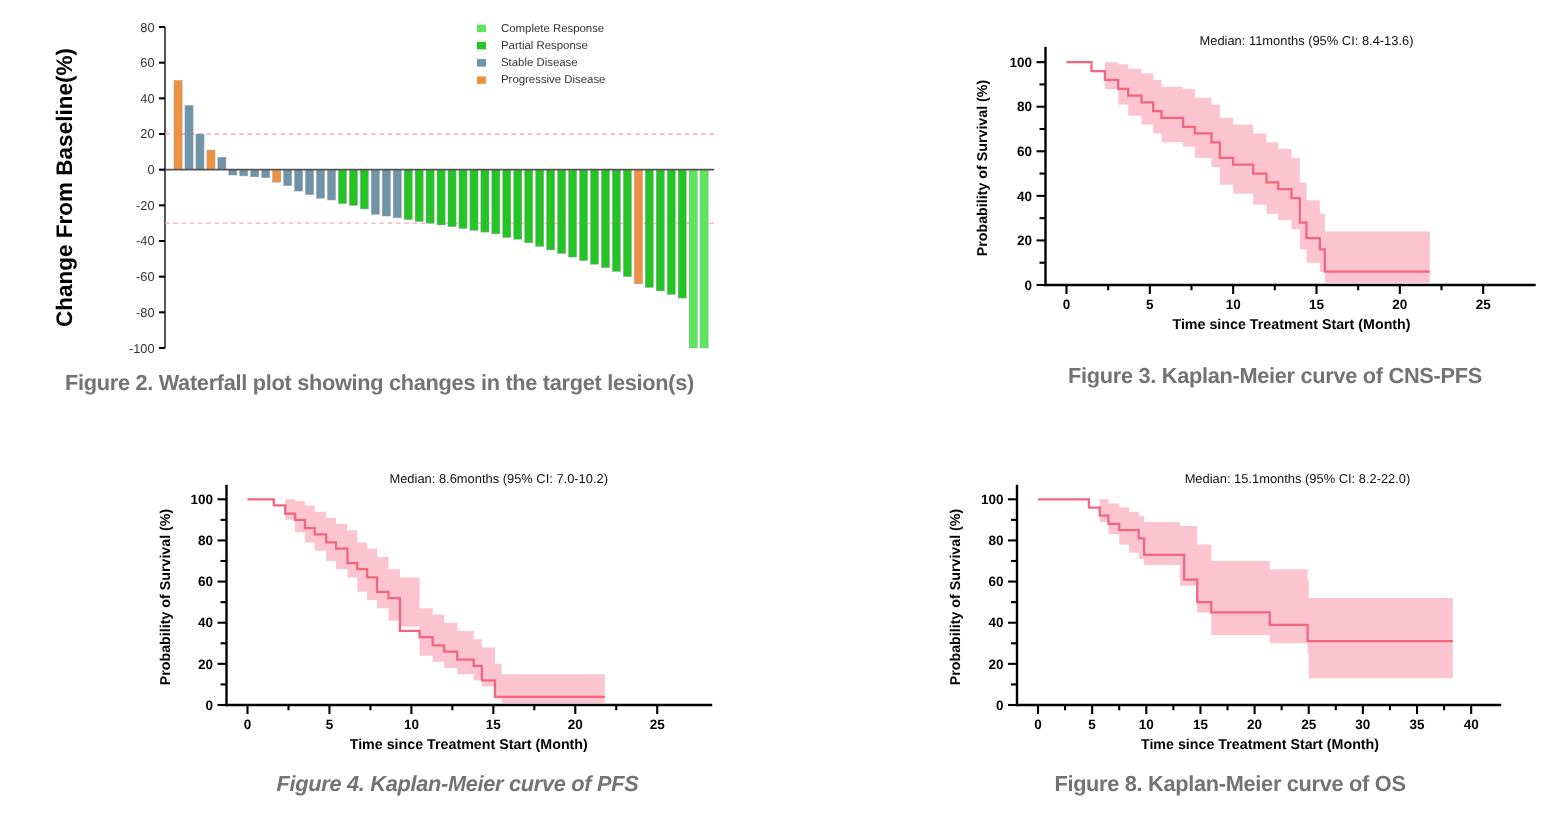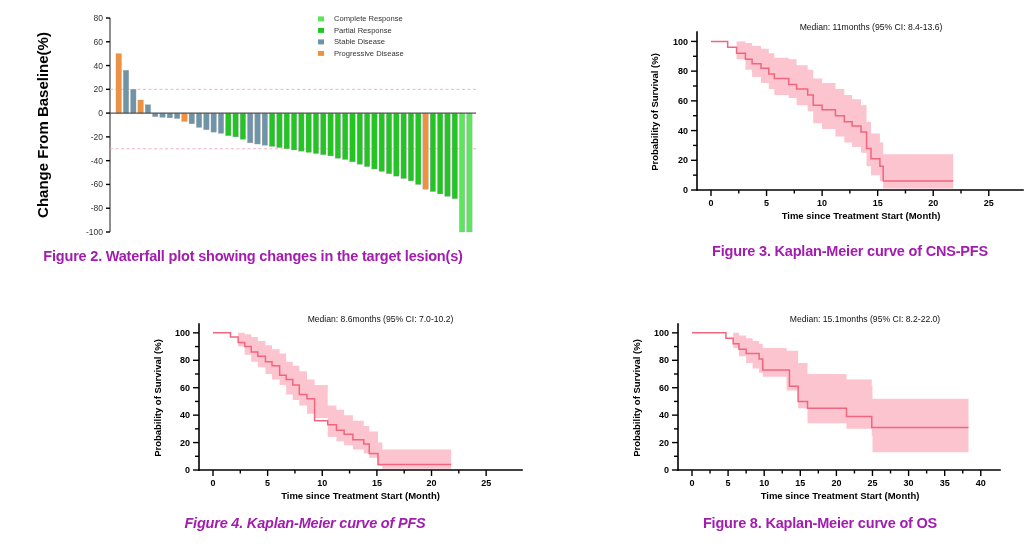--- a/index.html
+++ b/index.html
@@ -1,21 +1,21 @@
 <!DOCTYPE html>
 <html><head>
 <meta charset="utf-8">
 <title>Figures 2-5</title>
 <style>
   html,body{margin:0;padding:0;background:#ffffff;}
   body{width:1030px;height:554px;position:relative;overflow:hidden;
        font-family:"Liberation Sans","DejaVu Sans",sans-serif;color:#000;}
   .panel{position:absolute;}
   .caption{font-family:"Liberation Sans","DejaVu Sans",sans-serif;
-           font-weight:bold;font-size:14.5px;color:#a21caf;text-align:center;
+           font-weight:bold;font-size:14.5px;color:#737373;text-align:center;
            white-space:nowrap;letter-spacing:-0.2px;}
   svg{display:block;overflow:visible;}
   .axisline{stroke:#000;stroke-width:1.6;fill:none;stroke-linecap:square;}
   .tick{stroke:#000;stroke-width:1.4;}
   .ticklbl{font-size:9px;font-weight:bold;fill:#000;
            font-family:"Liberation Sans","DejaVu Sans",sans-serif;}
   .axttl{font-size:9.5px;font-weight:bold;fill:#000;
          font-family:"Liberation Sans","DejaVu Sans",sans-serif;}
   .medlbl{font-size:8.6px;fill:#111;
           font-family:"Liberation Sans","DejaVu Sans",sans-serif;}
@@ -166,21 +166,21 @@
       <line x1="158.33333333333331" y1="182" x2="158.33333333333331" y2="185.5" class="tick" stroke-width="1.1"></line>
       <line x1="213.88888888888889" y1="182" x2="213.88888888888889" y2="185.5" class="tick" stroke-width="1.1"></line>
       <line x1="269.44444444444446" y1="182" x2="269.44444444444446" y2="185.5" class="tick" stroke-width="1.1"></line>
       <line x1="325" y1="182" x2="325" y2="185.5" class="tick" stroke-width="1.1"></line>
       <text x="225" y="211" class="axttl" text-anchor="middle">Time since Treatment Start (Month)</text>
       <text x="22" y="104" class="axttl" text-anchor="middle" transform="rotate(-90 22 104)">Probability of Survival (%)</text>
     </svg>
 </div>
 <div class="panel caption" style="left:650px;top:243px;width:400px;">Figure 3. Kaplan-Meier curve of CNS-PFS</div>
 
-<div class="panel" style="left:105px;top:298px;width:400px;height:215px;margin-left:48px;">
+<div class="panel" style="left:105px;top:298px;width:400px;height:215px;">
   <svg id="svg-fig4" width="400" height="215">
       <text x="227.5" y="24" class="medlbl" text-anchor="middle">Median: 8.6months (95% CI: 7.0-10.2)</text>
       <polygon points="76.39,34.86 85.13,34.86 85.13,34.86 91.69,34.86 91.69,36.23 98.24,36.23 98.24,38.97 104.80,38.97 104.80,43.09 112.44,43.09 112.44,47.20 119.00,47.20 119.00,51.31 126.65,51.31 126.65,55.43 133.20,55.43 133.20,63.66 139.76,63.66 139.76,67.77 146.31,67.77 146.31,73.26 153.96,73.26 153.96,81.49 161.61,81.49 161.61,86.97 174.72,86.97 174.72,107.54 183.46,107.54 183.46,111.66 191.11,111.66 191.11,117.14 199.85,117.14 199.85,122.63 210.78,122.63 210.78,128.11 216.24,128.11 216.24,133.60 224.98,133.60 224.98,144.57 229.35,144.57 229.35,151.43 298.19,151.43 298.19,151.43 298.19,170.63 298.19,170.63 229.35,170.63 229.35,167.89 224.98,167.89 224.98,159.66 216.24,159.66 216.24,155.54 210.78,155.54 210.78,151.43 199.85,151.43 199.85,147.31 191.11,147.31 191.11,143.20 183.46,143.20 183.46,139.09 174.72,139.09 174.72,119.89 161.61,119.89 161.61,115.77 153.96,115.77 153.96,107.54 146.31,107.54 146.31,102.06 139.76,102.06 139.76,96.57 133.20,96.57 133.20,86.97 126.65,86.97 126.65,81.49 119.00,81.49 119.00,76.00 112.44,76.00 112.44,69.14 104.80,69.14 104.80,63.66 98.24,63.66 98.24,56.80 91.69,56.80 91.69,48.57 85.13,48.57 85.13,34.86 76.39,34.86" class="kmband"></polygon>
       <path d="M60.00,34.86 L76.39,34.86 L76.39,34.86 L77.48,34.86 L77.48,38.97 L84.04,38.97 L84.04,38.97 L85.13,38.97 L85.13,44.46 L90.59,44.46 L90.59,44.46 L91.69,44.46 L91.69,48.57 L97.15,48.57 L97.15,48.57 L98.24,48.57 L98.24,54.06 L103.70,54.06 L103.70,54.06 L104.80,54.06 L104.80,58.17 L111.35,58.17 L111.35,58.17 L112.44,58.17 L112.44,63.66 L117.91,63.66 L117.91,63.66 L119.00,63.66 L119.00,67.77 L125.56,67.77 L125.56,67.77 L126.65,67.77 L126.65,77.37 L132.11,77.37 L132.11,77.37 L133.20,77.37 L133.20,81.49 L138.67,81.49 L138.67,81.49 L139.76,81.49 L139.76,86.97 L145.22,86.97 L145.22,86.97 L146.31,86.97 L146.31,96.57 L152.87,96.57 L152.87,96.57 L153.96,96.57 L153.96,100.69 L160.52,100.69 L160.52,100.69 L161.61,100.69 L161.61,122.63 L173.63,122.63 L173.63,122.63 L174.72,122.63 L174.72,126.74 L182.37,126.74 L182.37,126.74 L183.46,126.74 L183.46,132.23 L190.02,132.23 L190.02,132.23 L191.11,132.23 L191.11,136.34 L198.76,136.34 L198.76,136.34 L199.85,136.34 L199.85,141.83 L209.69,141.83 L209.69,141.83 L210.78,141.83 L210.78,145.94 L215.15,145.94 L215.15,145.94 L216.24,145.94 L216.24,155.54 L223.89,155.54 L223.89,155.54 L224.98,155.54 L224.98,166.51 L298.19,166.51 L298.19,166.51" class="kmline"></path>
       <line x1="46" y1="26" x2="46" y2="172" class="axisline"></line>
       <line x1="46" y1="172" x2="369" y2="172" class="axisline"></line>
       <line x1="40" y1="172" x2="46" y2="172" class="tick"></line>
       <text x="37" y="175.2" class="ticklbl" text-anchor="end">0</text>
       <line x1="40" y1="144.57142857142858" x2="46" y2="144.57142857142858" class="tick"></line>
       <text x="37" y="147.77142857142857" class="ticklbl" text-anchor="end">20</text>

